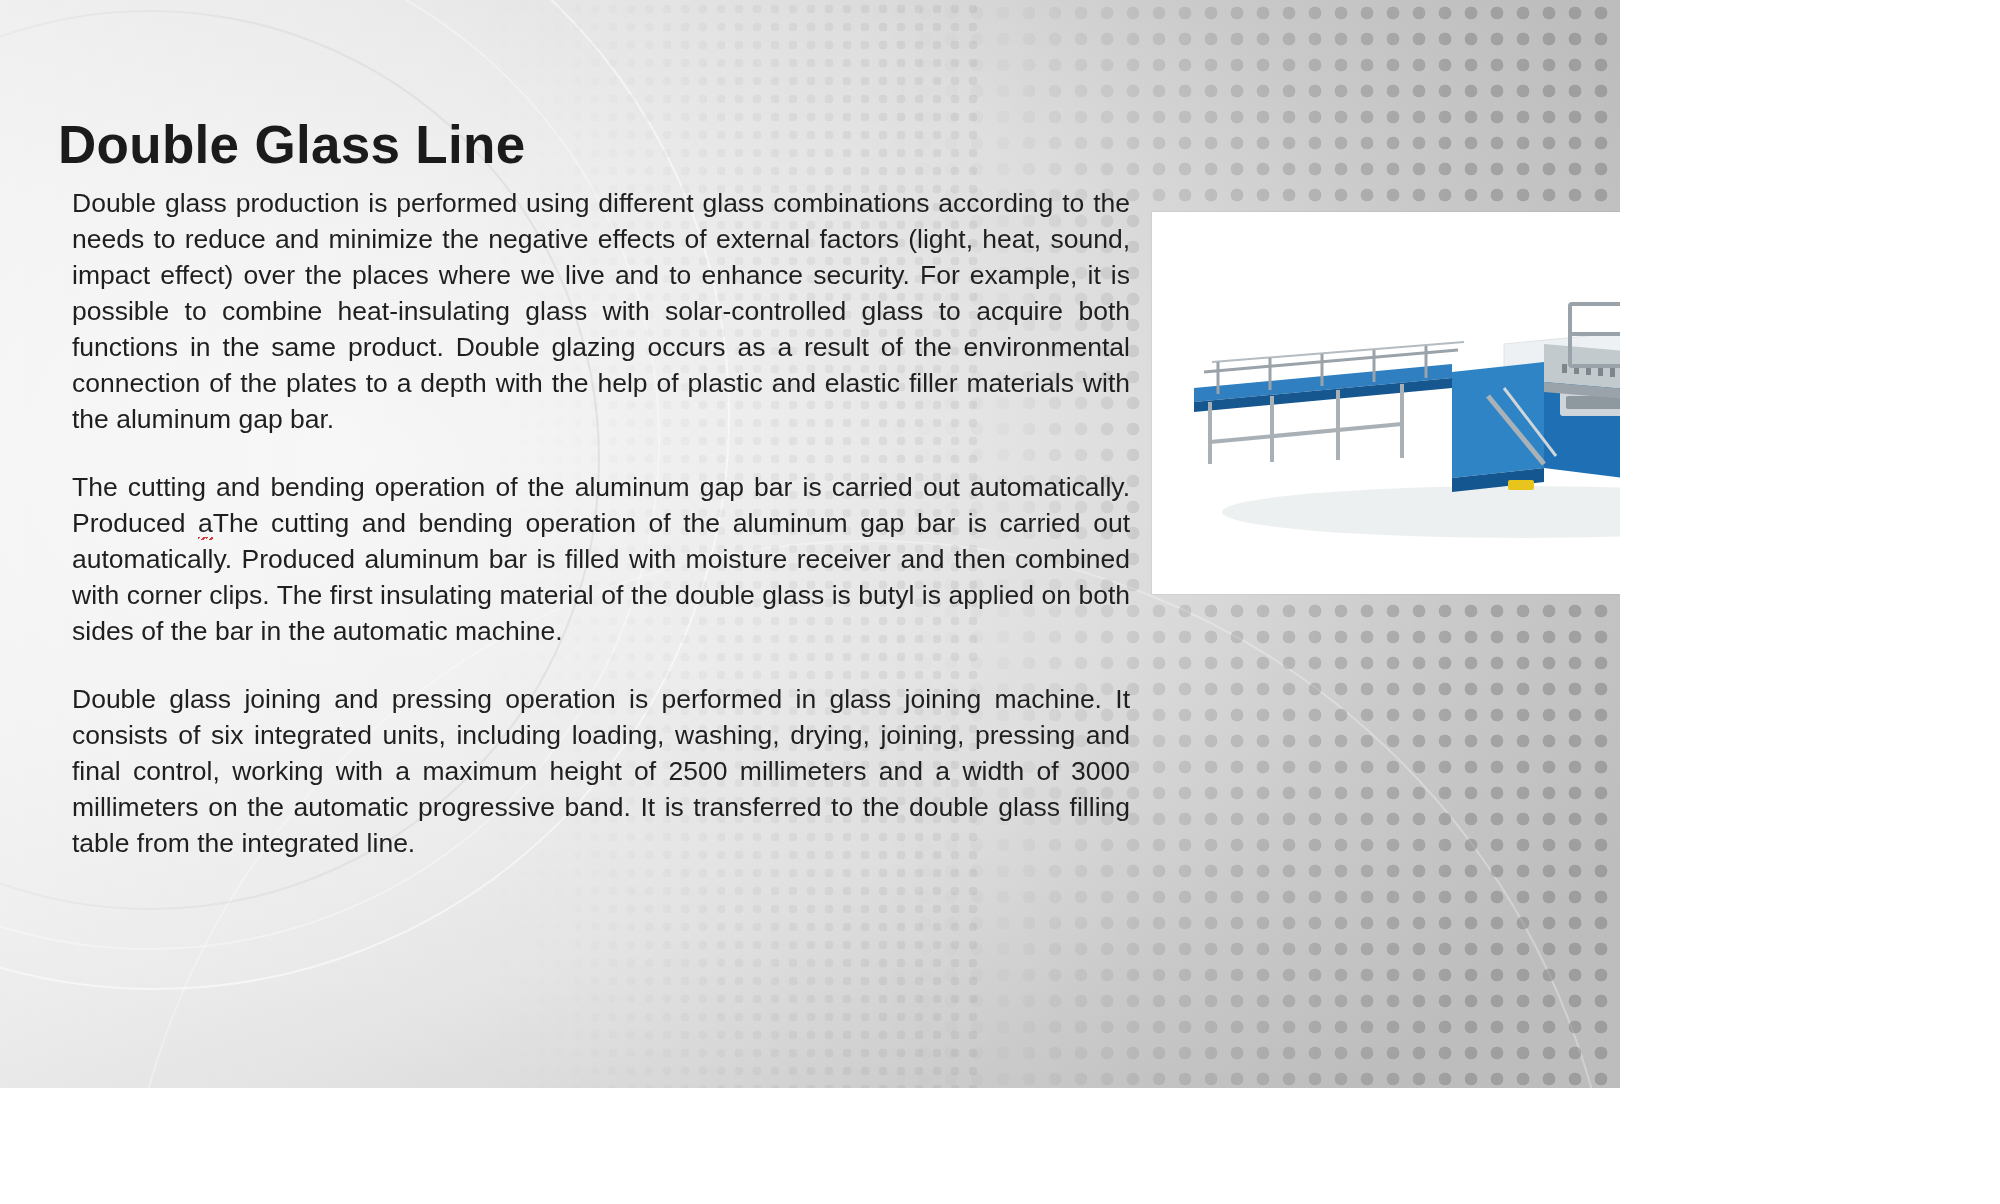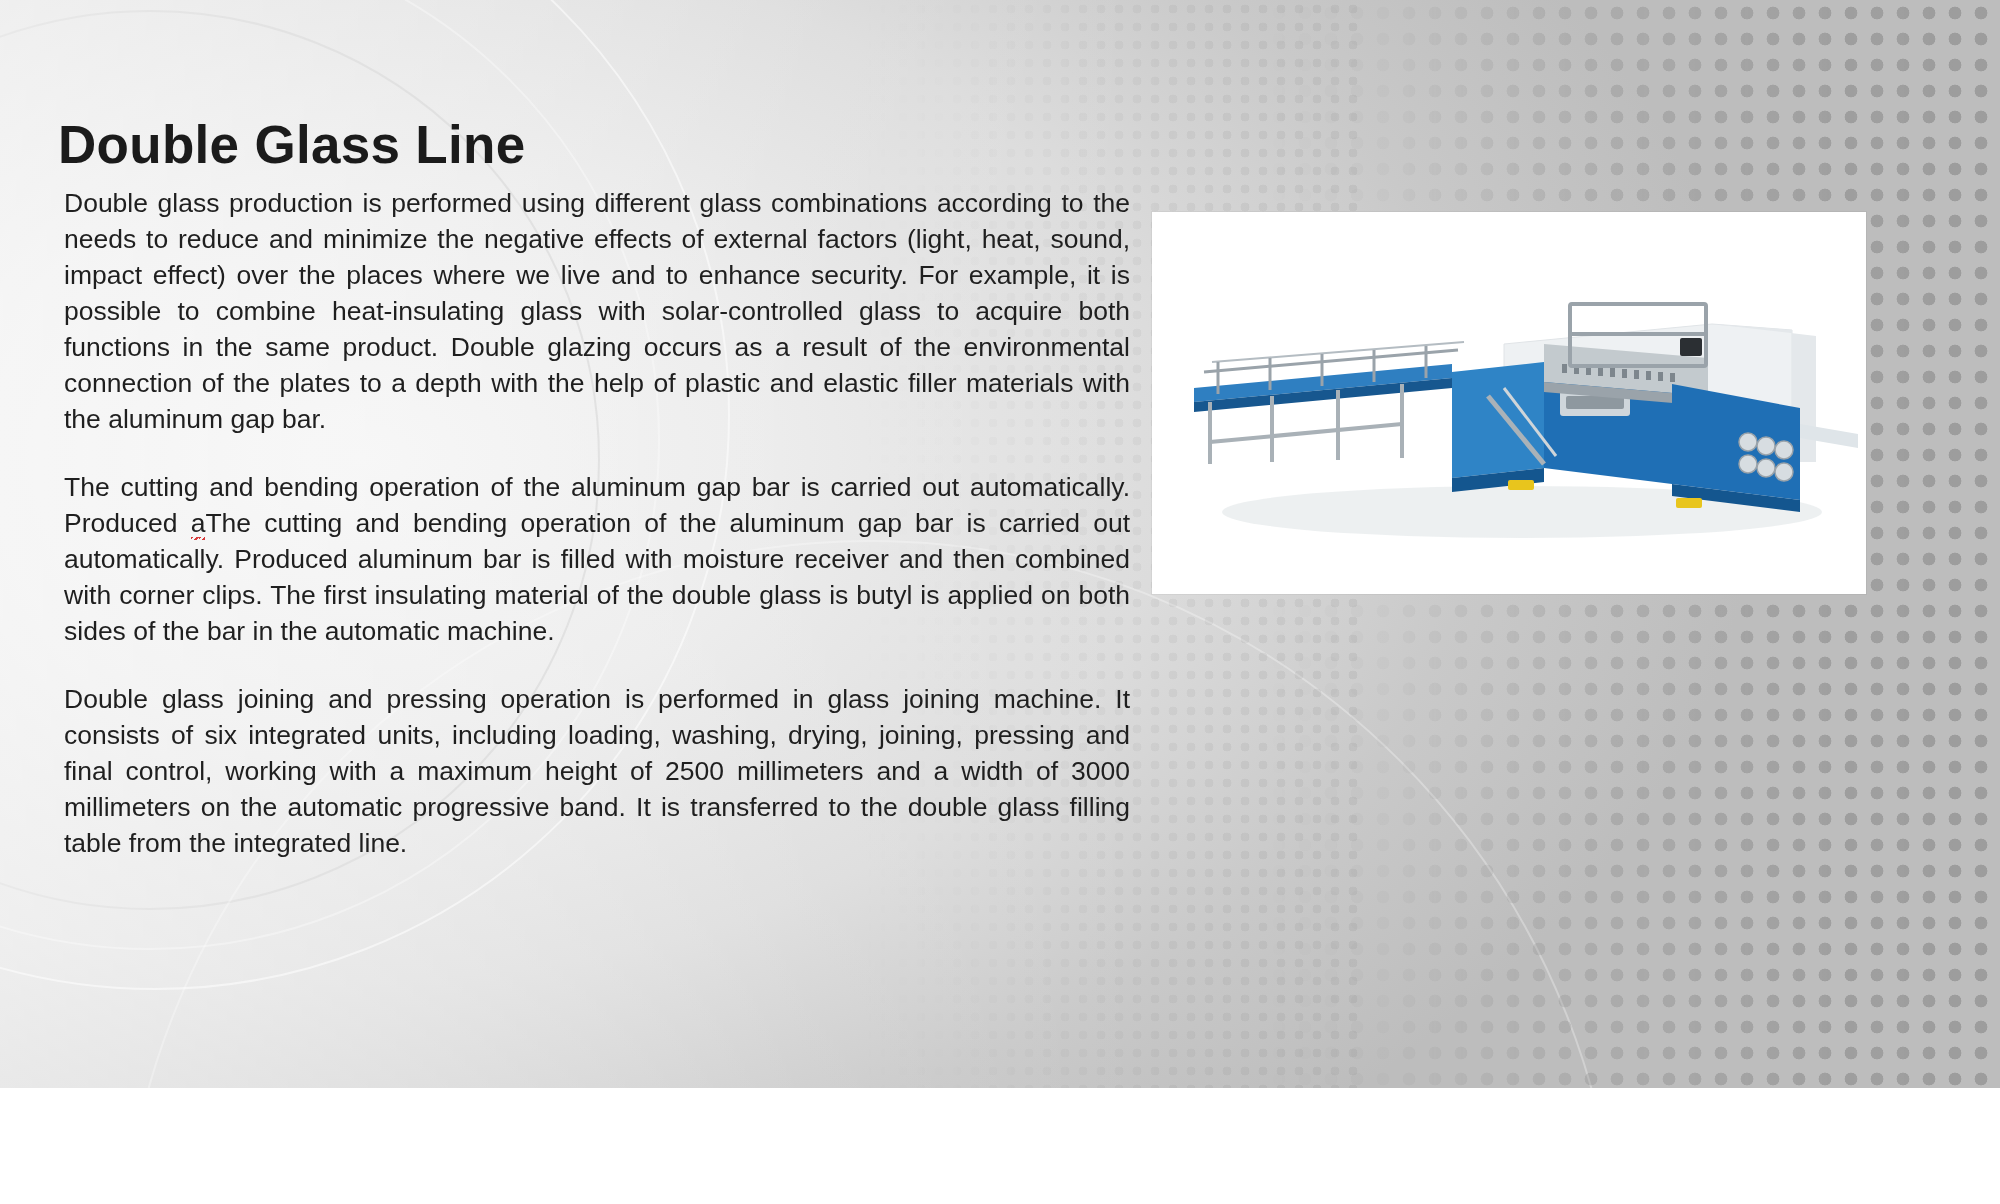--- a/index.html
+++ b/index.html
@@ -10,21 +10,21 @@
   body {
     width: 2000px;
     height: 1204px;
     font-family: "Liberation Sans", sans-serif;
     overflow: hidden;
   }
 
   
   .slide {
     position: relative;
-    width: 2000px;
+    width: 1620px;
     height: 1204px;
     background: #ffffff;
     overflow: hidden;
   }
 
   
   .slide-bg {
     position: absolute;
     left: 0;
     top: 0;
@@ -101,21 +101,21 @@
     position: absolute;
     left: 60px;
     top: 185px;
     width: 1070px;
   }
 
   .para {
     font-size: 26.5px;
     line-height: 36px;
     color: #1f1f1f;
-    margin: 0 0 32px 4px;
+    margin: 0 0 32px 12px;
     text-align: justify;
     text-justify: inter-word;
   }
   .para:last-child { margin-bottom: 0; }
 
   .para.p2 .squiggle {
     position: relative;
     display: inline;
   }
   

